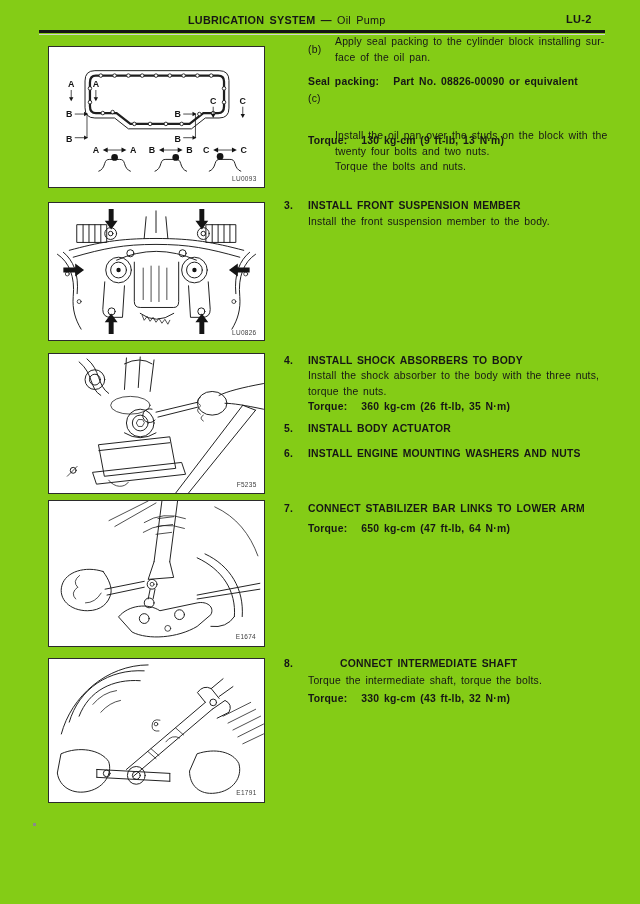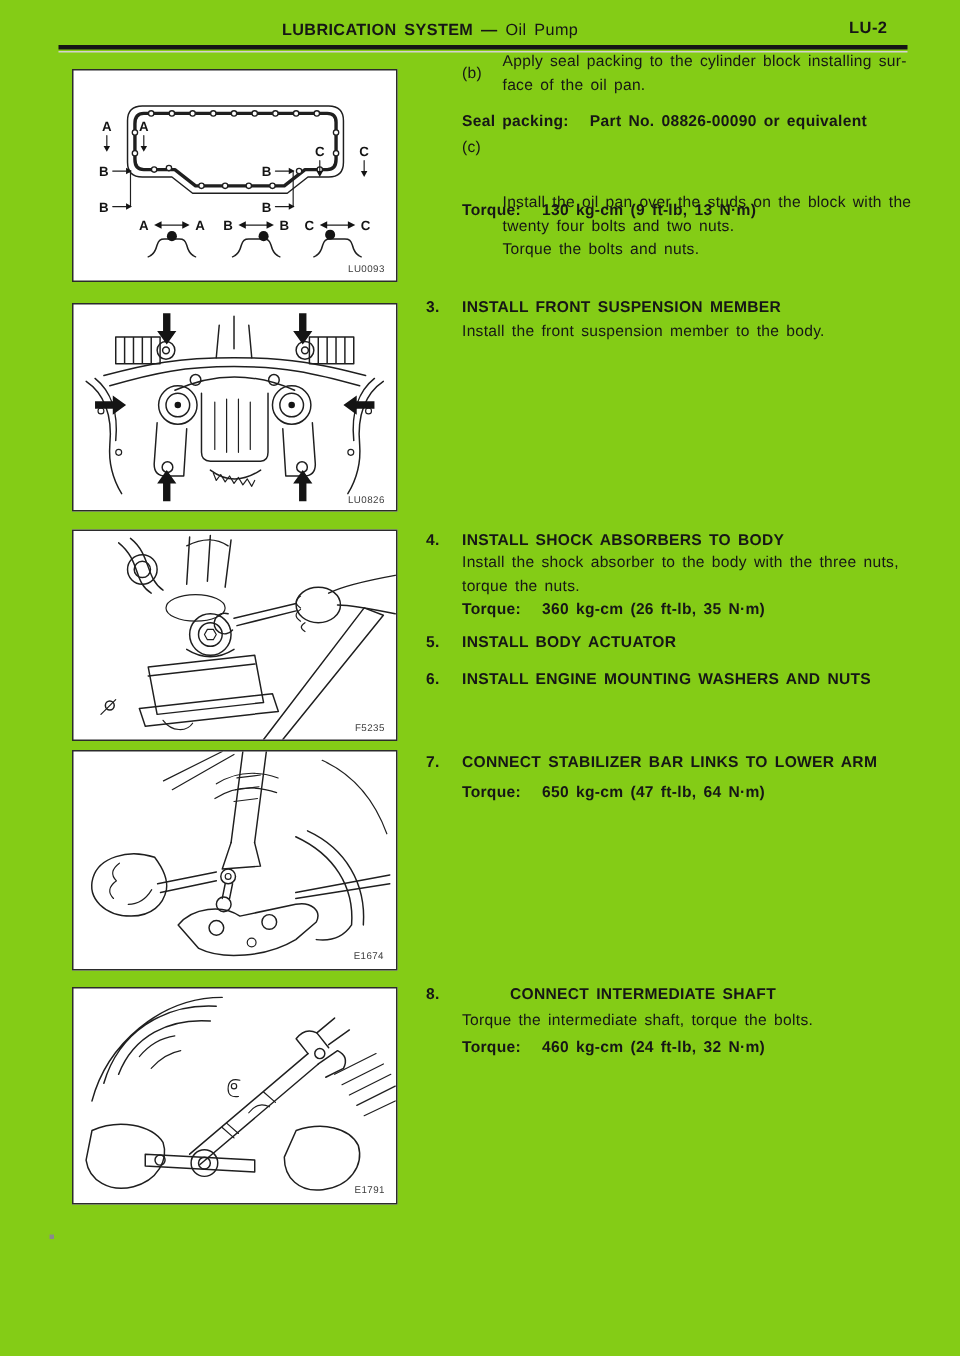--- a/index.html
+++ b/index.html
@@ -293,16 +293,16 @@
   <div class="tb pre bold" style="left:284px; top:446px;">6.</div>
   <div class="tb pre bold" style="left:308px; top:446px;">INSTALL ENGINE MOUNTING WASHERS AND NUTS</div>
 
   <div class="tb pre bold" style="left:284px; top:501px;">7.</div>
   <div class="tb pre bold" style="left:308px; top:501px;">CONNECT STABILIZER BAR LINKS TO LOWER ARM</div>
   <div class="tb pre bold" style="left:308px; top:521px;">Torque:   650 kg-cm (47 ft-lb, 64 N·m)</div>
 
   <div class="tb pre bold" style="left:284px; top:656px;">8.</div>
   <div class="tb pre bold" style="left:308px; top:656px;margin-left:32px;">CONNECT INTERMEDIATE SHAFT</div>
   <div class="tb pre" style="left:308px; top:673px;">Torque the intermediate shaft, torque the bolts.</div>
-  <div class="tb pre bold" style="left:308px; top:691px;">Torque:   460 kg-cm (24 ft-lb, 32 N·m)</div>
+  <div class="tb pre bold" style="left:308px; top:691px;">Torque:   330 kg-cm (43 ft-lb, 32 N·m)</div>
 
   <div class="speck"></div>
 </div>
 
 </body></html>

